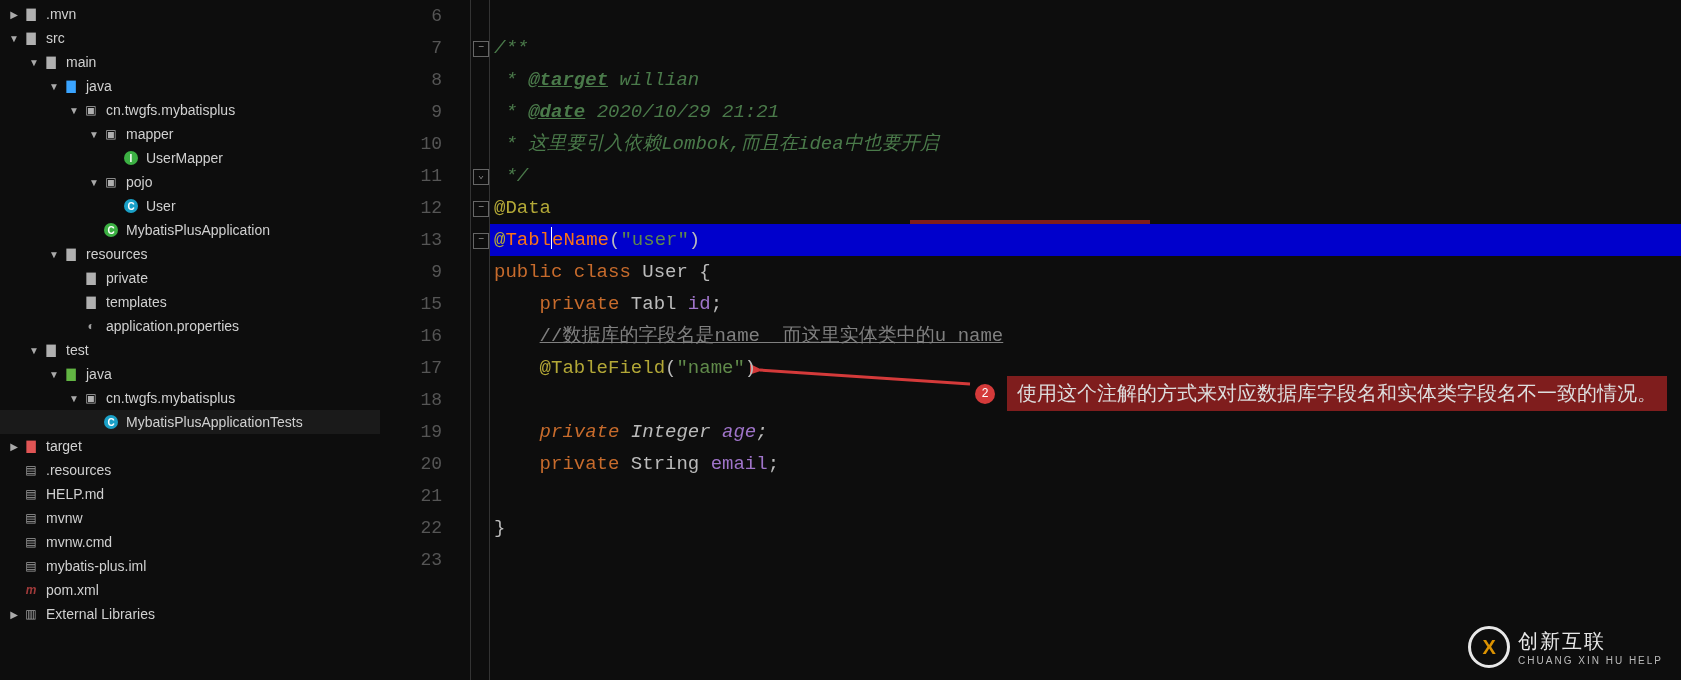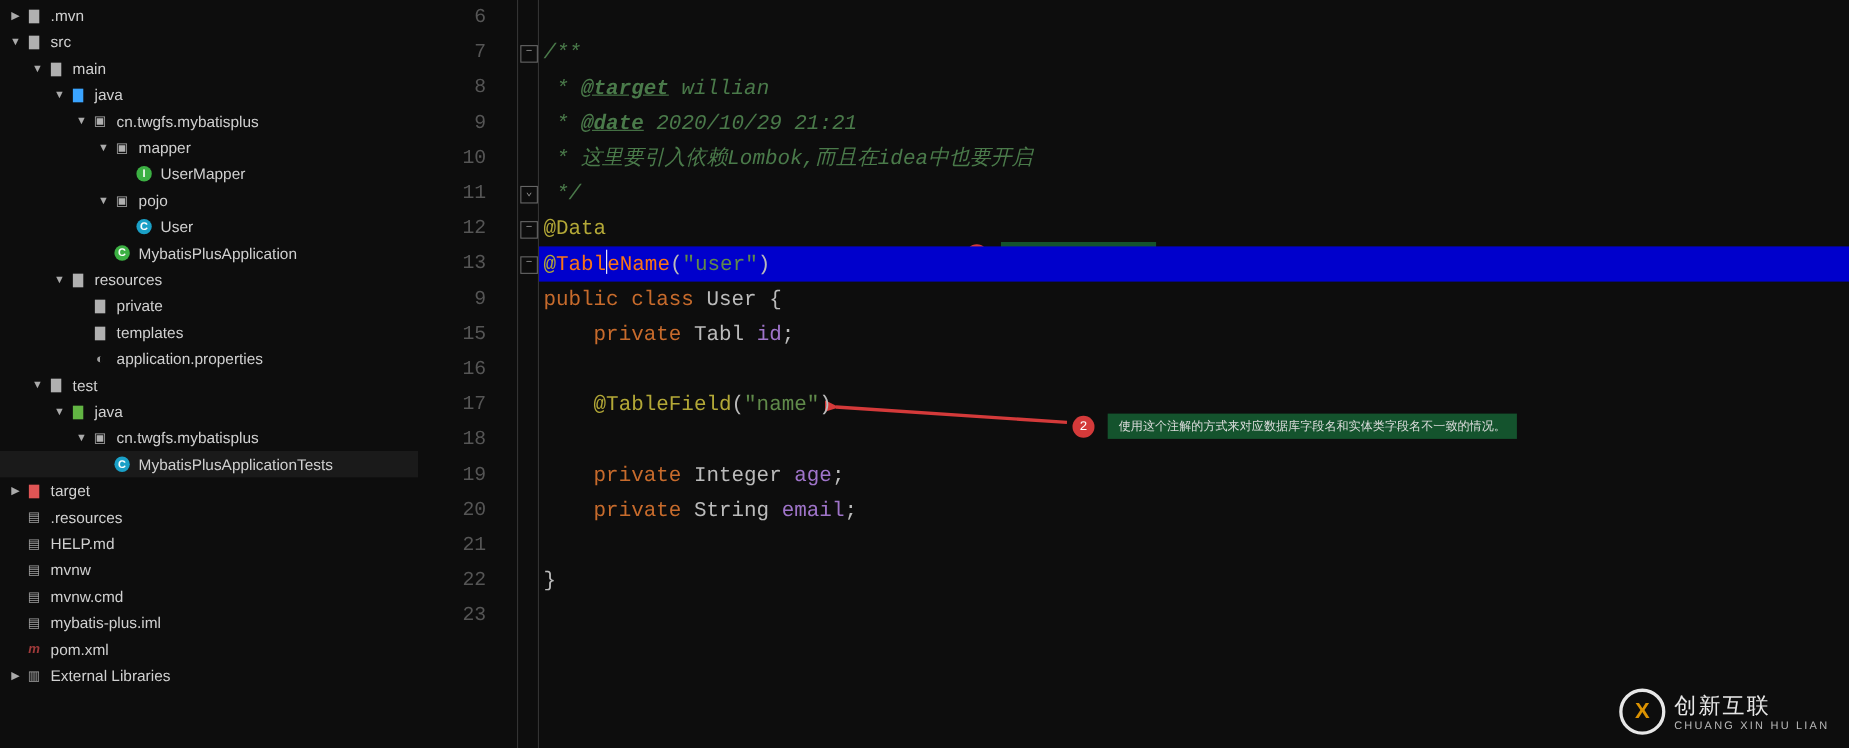--- a/index.html
+++ b/index.html
@@ -154,24 +154,24 @@
   .badge-num {
     width:20px; height:20px; border-radius:50%;
     background:#d43a3a;
     color:#fff;
     font-size:12px;
     display:inline-flex;
     align-items:center; justify-content:center;
     margin-right:12px;
   }
   .callout-text {
-    background:#14532d;
+    background:#7f1d1d;
     color:#ddd;
     padding:4px 10px;
-    font-size:11px;
+    font-size:20px;
     font-family: "Microsoft YaHei","Segoe UI",sans-serif;
   }
   .arrow-svg { position:absolute; }
 
   
   .watermark {
     position:absolute;
     right:18px;
     bottom:12px;
     display:flex;
@@ -423,31 +423,31 @@
     <div class="code-line" style="top: 0px;"></div>
         <div class="code-line" style="top: 32px;"><span class="cmt" style="">/**</span></div>
         <div class="code-line" style="top: 64px;"><span class="cmt" style=""> * </span><span class="cmt-tag" style="">@target</span><span class="cmt" style=""> willian</span></div>
         <div class="code-line" style="top: 96px;"><span class="cmt" style=""> * </span><span class="cmt-tag" style="">@date</span><span class="cmt" style=""> 2020/10/29 21:21</span></div>
         <div class="code-line" style="top: 128px;"><span class="cmt" style=""> * 这里要引入依赖Lombok,而且在idea中也要开启</span></div>
         <div class="code-line" style="top: 160px;"><span class="cmt" style=""> */</span></div>
         <div class="code-line" style="top: 192px;"><span class="ann" style="">@Data</span></div>
         <div class="code-line hl-line" style="top: 224px;"><span class="ann" style="">@</span><span class="ann-name" style="">Tabl</span><span class="caret"></span><span class="ann-name" style="">eName</span><span class="" style="">(</span><span class="str" style="">"user"</span><span class="" style="">)</span></div>
         <div class="code-line" style="top: 256px;"><span class="kw" style="">public class </span><span class="" style="">User {</span></div>
         <div class="code-line" style="top: 288px;"><span class="" style="">    </span><span class="kw" style="">private </span><span class="" style="">Tabl </span><span class="ident" style="">id</span><span class="" style="">;</span></div>
-        <div class="code-line" style="top: 320px;"><span class="" style="">    </span></div>
+        <div class="code-line" style="top: 320px;"><span class="" style="">    </span><span class="cmt-line" style="text-decoration:underline;">//数据库的字段名是name  而这里实体类中的u_name</span></div>
         <div class="code-line" style="top: 352px;"><span class="" style="">    </span><span class="ann" style="">@TableField</span><span class="" style="">(</span><span class="str" style="">"name"</span><span class="" style="">)</span></div>
-        <div class="code-line" style="top: 416px;"><span class="" style="">    </span><span class="kw" style="">private </span><span class="" style="">Integer </span><span class="ident" style="">age</span><span class="" style="">;</span></div>
+        <div class="code-line" style="top: 416px; font-style: italic;"><span class="" style="">    </span><span class="kw" style="">private </span><span class="" style="">Integer </span><span class="ident" style="">age</span><span class="" style="">;</span></div>
         <div class="code-line" style="top: 448px;"><span class="" style="">    </span><span class="kw" style="">private </span><span class="" style="">String </span><span class="ident" style="">email</span><span class="" style="">;</span></div>
         <div class="code-line" style="top: 480px;"></div>
         <div class="code-line" style="top: 512px;"><span class="" style="">}</span></div>
         <div class="code-line" style="top: 544px;"></div>
       </div>
   </div>
 
   <div class="watermark">
     <span class="logo">X</span>
     <span>
       <span class="cn">创新互联</span>
-      <span class="en">CHUANG XIN HU LIAN</span>
+      <span class="en">CHUANG XIN HU HELP</span>
     </span>
   </div>
 
 </div>
 
 </body></html>

